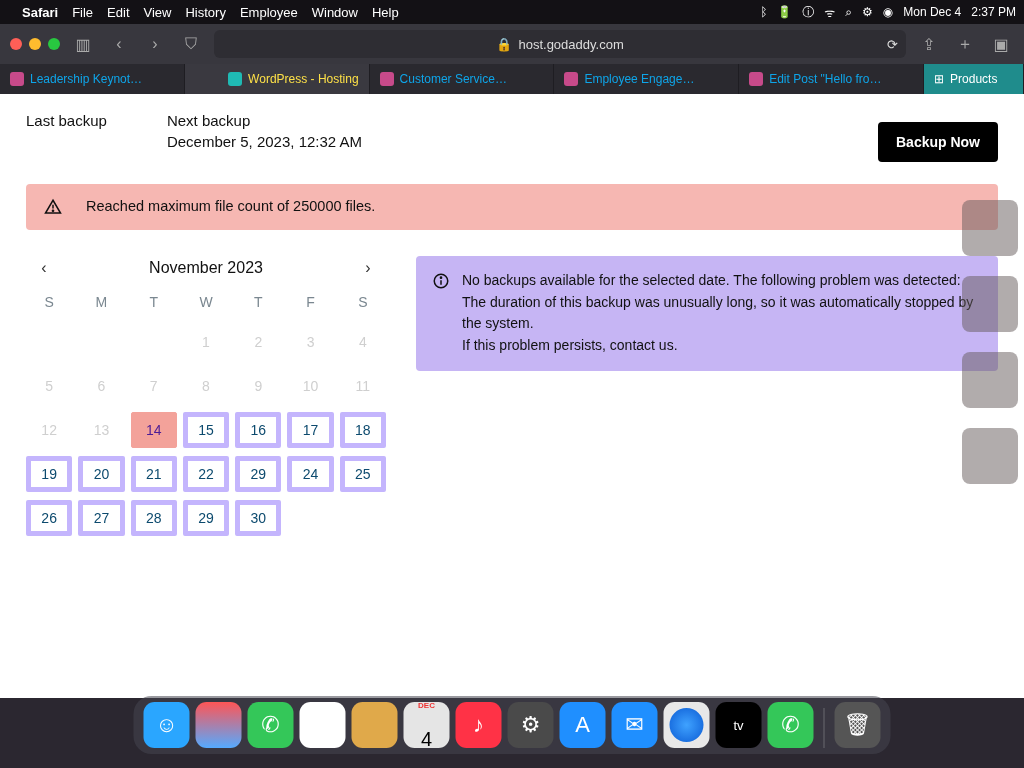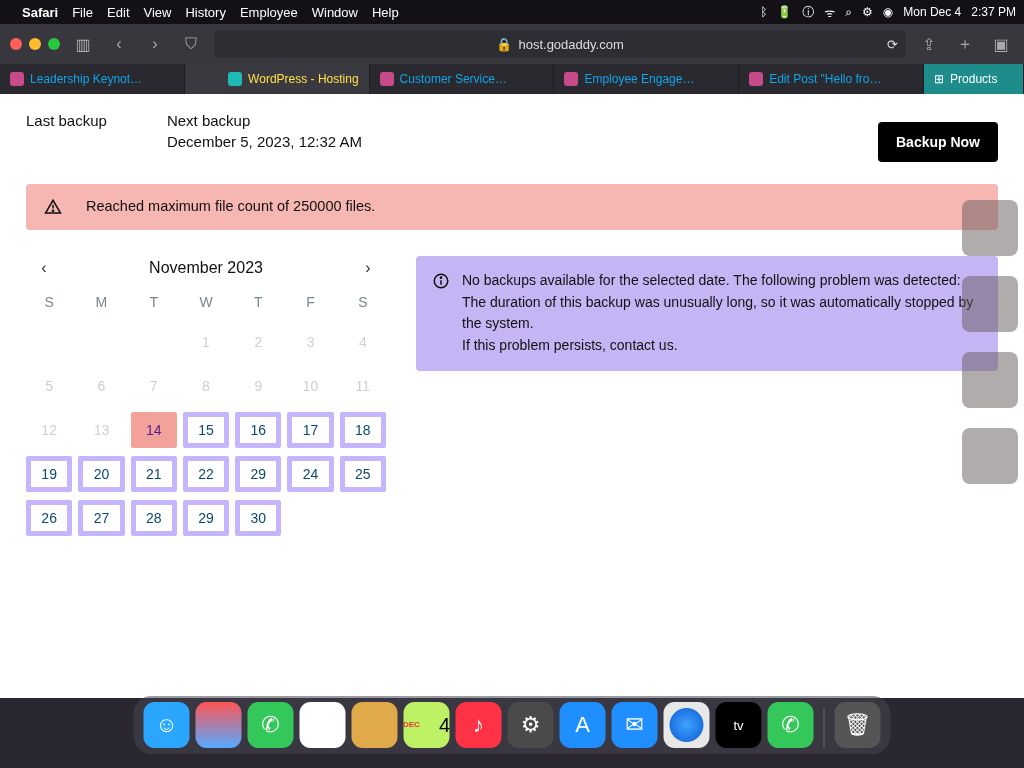--- a/index.html
+++ b/index.html
@@ -241,21 +241,21 @@
   <div class="desk-item"></div>
 </div>
 
 <div class="dock-wrap">
   <div class="dock" id="dock">
       <div class="app-tile" style="background: rgb(42, 166, 255);">☺</div>
       <div class="app-tile" style="background: linear-gradient(rgb(255, 85, 85), rgb(85, 170, 255));"></div>
       <div class="app-tile" style="background: rgb(52, 199, 89);">✆</div>
       <div class="app-tile" style="background: rgb(255, 255, 255);"></div>
       <div class="app-tile" style="background: rgb(224, 169, 74);"></div>
-      <div class="app-tile" style="background: #bef264; flex-direction: row; gap: 19px;">
+      <div class="app-tile" style="background: #e5e5e5; flex-direction: column; gap: 19px;">
         <div style="color:#e33;font-size:8px;font-weight:700;line-height:1">DEC</div>
         <div style="color:#000;font-size:20px;font-weight:500;line-height:1">4</div>
       </div>
       <div class="app-tile" style="background: rgb(255, 50, 70);">♪</div>
       <div class="app-tile" style="background: rgb(74, 74, 74);">⚙</div>
       <div class="app-tile" style="background: rgb(31, 143, 255);">A</div>
       <div class="app-tile" style="background: rgb(31, 143, 255);">✉</div>
       <div class="app-tile" style="background: rgb(232, 232, 232);">
         <div style="width:34px;height:34px;border-radius:50%;background:radial-gradient(#3fa2ff,#0b5bd4);"></div>
       </div>

